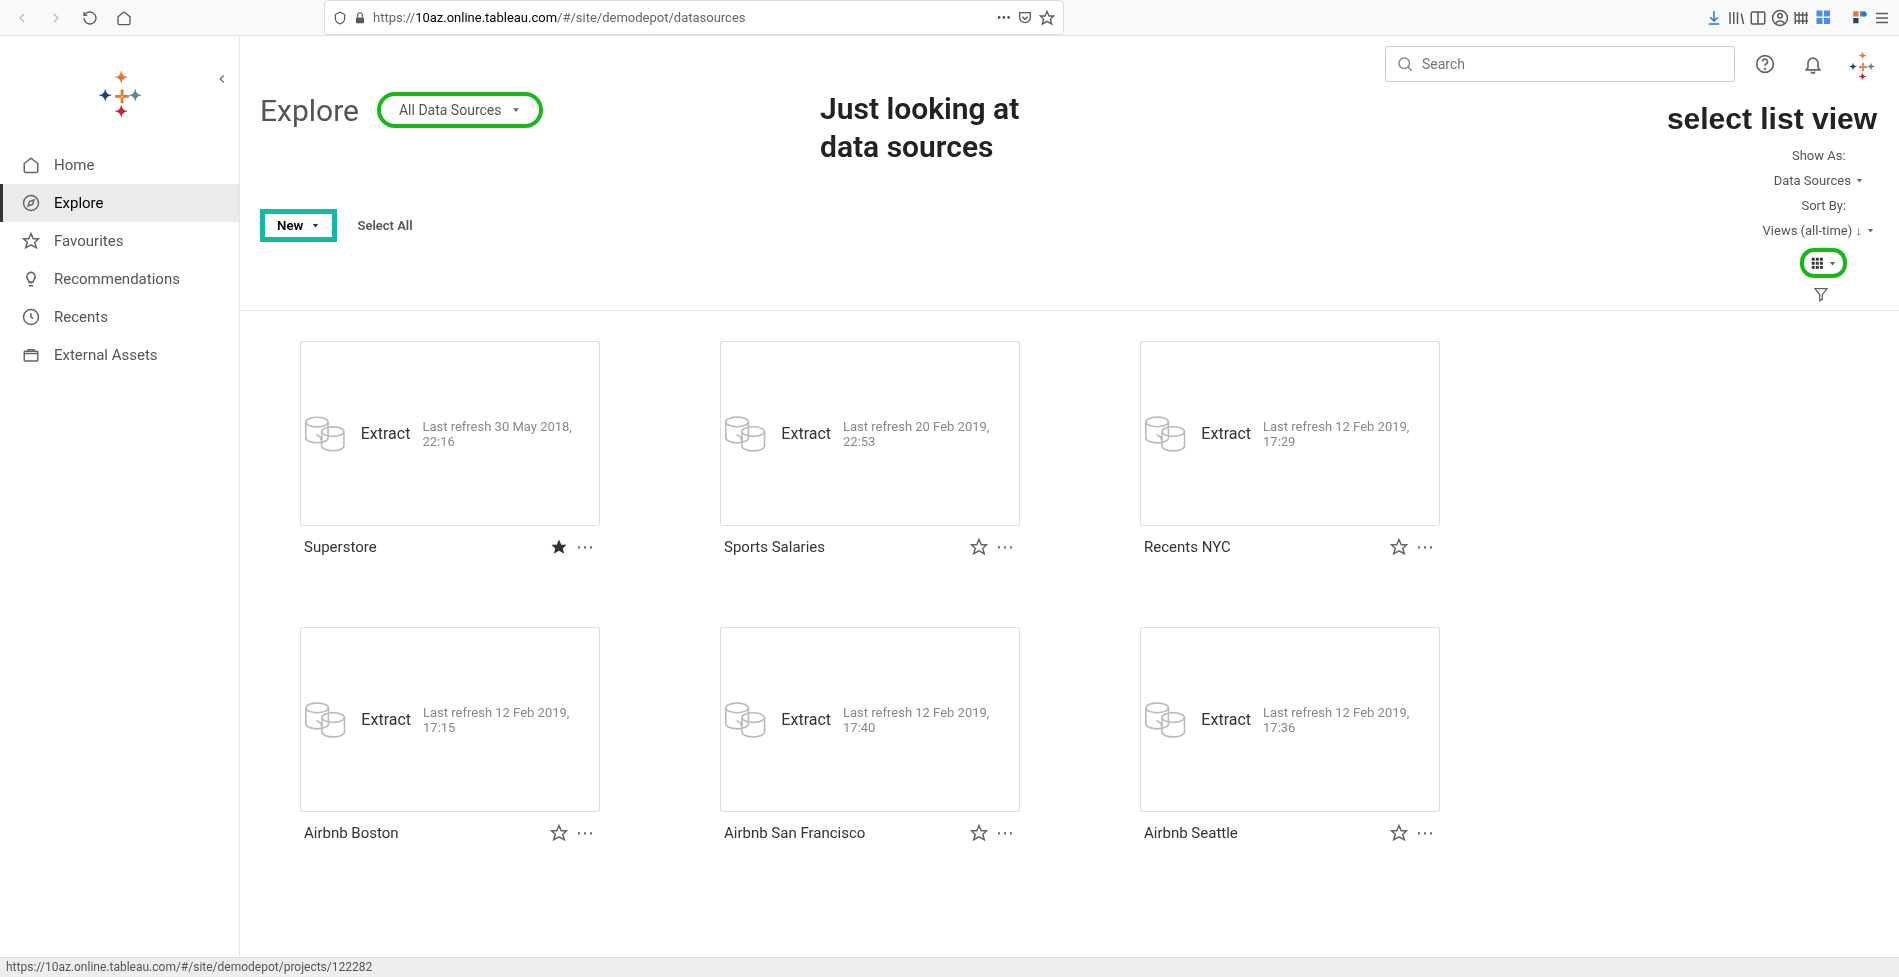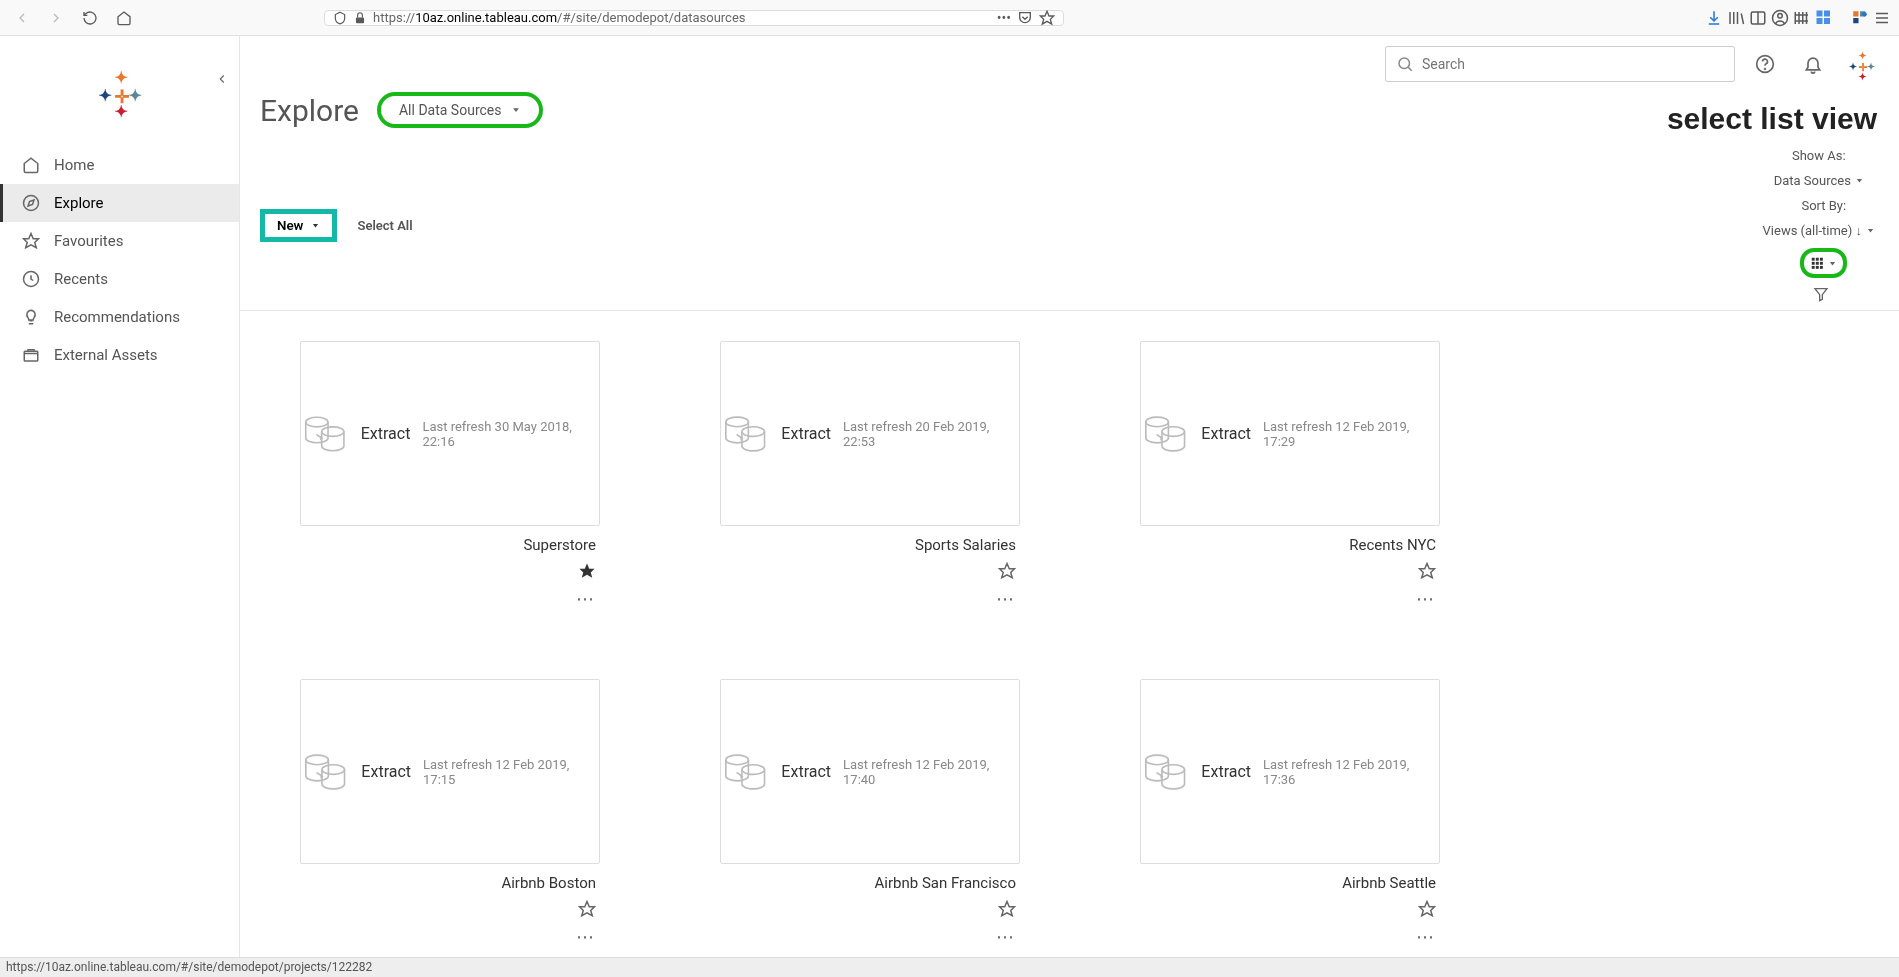--- a/index.html
+++ b/index.html
@@ -2,21 +2,21 @@
 <html><head>
 <meta charset="utf-8">
 <style>
 * { margin:0; padding:0; box-sizing:border-box; font-family:-apple-system,BlinkMacSystemFont,"Segoe UI",Roboto,Arial,sans-serif; }
 body { background:#f5f5f5; color:#333; font-size:14px; overflow:hidden; }
 
 
 .browser-bar { height:36px; background:#f9f9fa; border-bottom:1px solid #e0e0e0; display:flex; align-items:center; padding:0 8px; gap:6px; }
 .browser-btn { width:28px; height:28px; display:flex; align-items:center; justify-content:center; color:#5a5a5a; border-radius:4px; cursor:pointer; }
 .browser-btn.disabled { color:#bbb; }
-.browser-url { flex:0 0 auto; margin-left:180px; display:flex; align-items:center; background:#fff; border:1px solid #ddd; border-radius:4px; height:16px; padding:0 8px; gap:6px; width:740px; }
+.browser-url { flex:0 0 auto; margin-left:180px; display:flex; align-items:center; background:#fff; border:1px solid #ddd; border-radius:4px; height:35px; padding:0 8px; gap:6px; width:740px; }
 .browser-url .url-text { flex:1; color:#666; font-size:13px; }
 .browser-url .url-text .domain { color:#000; }
 .browser-right { margin-left:auto; display:flex; gap:4px; align-items:center; }
 .url-extras { display:flex; gap:6px; margin-left:auto; align-items:center; color:#5a5a5a; }
 
 
 .app { display:flex; height:calc(100vh - 36px - 20px); position:relative; }
 .sidebar { width:240px; background:#fff; border-right:1px solid #e6e6e6; display:flex; flex-direction:column; position:relative; }
 .sidebar-logo { height:110px; display:flex; align-items:center; justify-content:center; }
 .sidebar-collapse { position:absolute; right:10px; top:36px; color:#666; cursor:pointer; }
@@ -49,21 +49,21 @@
 .view-btn { border:4px solid #18b818; border-radius:14px; padding:4px 6px; display:flex; align-items:center; gap:4px; cursor:pointer; }
 .filter-icon { color:#666; cursor:pointer; margin-left:4px; }
 
 
 .grid { display:flex; flex-wrap:wrap; gap:60px 120px; padding:30px 60px; }
 .card-wrap { width:300px; }
 .card { border:1px solid #ddd; border-radius:2px; height:185px; display:flex; flex-direction:row; align-items:center; justify-content:center; gap:12px; cursor:pointer; background:#fff; }
 .ds-icon { color:#bbb; }
 .card-kind { font-size:16px; color:#333; }
 .card-meta { font-size:13px; color:#888; }
-.card-footer { display:flex; align-items:flex-end; padding:10px 4px; gap:8px;flex-direction:column; }
+.card-footer { display:flex; align-items:center; padding:10px 4px; gap:8px; }
 .card-name { flex:1; font-size:15px; color:#333; }
 .star { color:#666; cursor:pointer; width:18px; height:18px; }
 .star.filled { color:#333; fill:#333; }
 .more { color:#666; cursor:pointer; font-size:18px; letter-spacing:2px; }
 
 
 .status-bar { height:20px; background:#eee; border-top:1px solid #ddd; font-size:12px; color:#555; padding:2px 6px; }
 
 
 .tableau-logo { position:relative; width:38px; height:38px; }
@@ -206,32 +206,32 @@
           <span>Explore</span>
         </div>
         <div class="nav-item">
           <svg class="nav-icon" viewBox="0 0 24 24" fill="none" stroke="currentColor" stroke-width="2">
             <polygon points="12 2 15 9 22 9 17 14 19 21 12 17 5 21 7 14 2 9 9 9"></polygon>
           </svg>
           <span>Favourites</span>
         </div>
         <div class="nav-item">
           <svg class="nav-icon" viewBox="0 0 24 24" fill="none" stroke="currentColor" stroke-width="2">
-            <circle cx="12" cy="12" r="10"></circle>
-            <polyline points="12 7 12 12 15 14"></polyline>
-          </svg>
-          <span>Recents</span>
-        </div>
-        <div class="nav-item">
-          <svg class="nav-icon" viewBox="0 0 24 24" fill="none" stroke="currentColor" stroke-width="2">
             <path d="M9 21h6"></path>
             <path d="M10 17h4"></path>
             <path d="M12 3a6 6 0 0 1 4 10c-1 1-1 2-1 3H9c0-1 0-2-1-3a6 6 0 0 1 4-10z"></path>
           </svg>
           <span>Recommendations</span>
+        </div>
+        <div class="nav-item">
+          <svg class="nav-icon" viewBox="0 0 24 24" fill="none" stroke="currentColor" stroke-width="2">
+            <circle cx="12" cy="12" r="10"></circle>
+            <polyline points="12 7 12 12 15 14"></polyline>
+          </svg>
+          <span>Recents</span>
         </div>
         <div class="nav-item">
           <svg class="nav-icon" viewBox="0 0 24 24" fill="none" stroke="currentColor" stroke-width="2">
             <rect x="3" y="7" width="18" height="13" rx="1"></rect>
             <path d="M3 10h18"></path>
             <path d="M8 7V5h8v2"></path>
           </svg>
           <span>External Assets</span>
         </div>
       </div>
@@ -270,20 +270,23 @@
       </div>
     </div>
 
     <div class="page-header">
       <div class="page-title">Explore</div>
       <div class="filter-pill">
         <span>All Data Sources</span>
         <svg width="10" height="10" viewBox="0 0 24 24" fill="#666">
             <polygon points="5 8 19 8 12 17"></polygon>
           </svg>
+      </div>
+      <div class="annotation annotation-1">
+        <span>Just looking at</span><br><span>data sources</span>
       </div>
       <div class="annotation annotation-2">select list view</div>
     </div>
 
     <div class="toolbar">
       <button class="btn-new">
         <span>New</span>
         <svg width="9" height="9" viewBox="0 0 24 24" fill="#333">
             <polygon points="5 8 19 8 12 17"></polygon>
           </svg>

